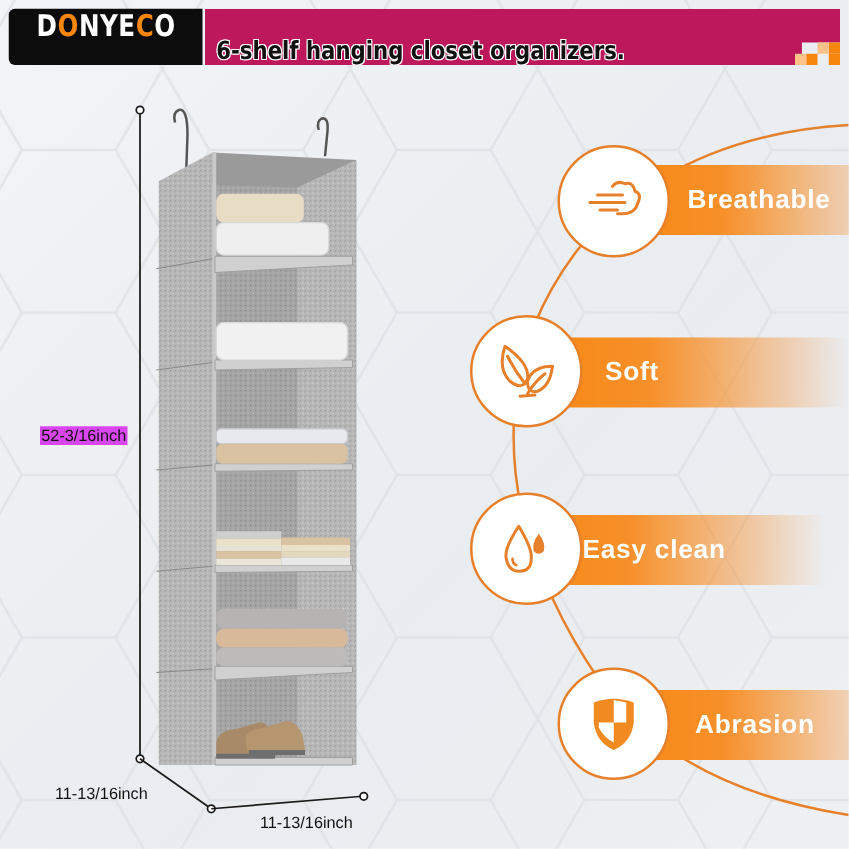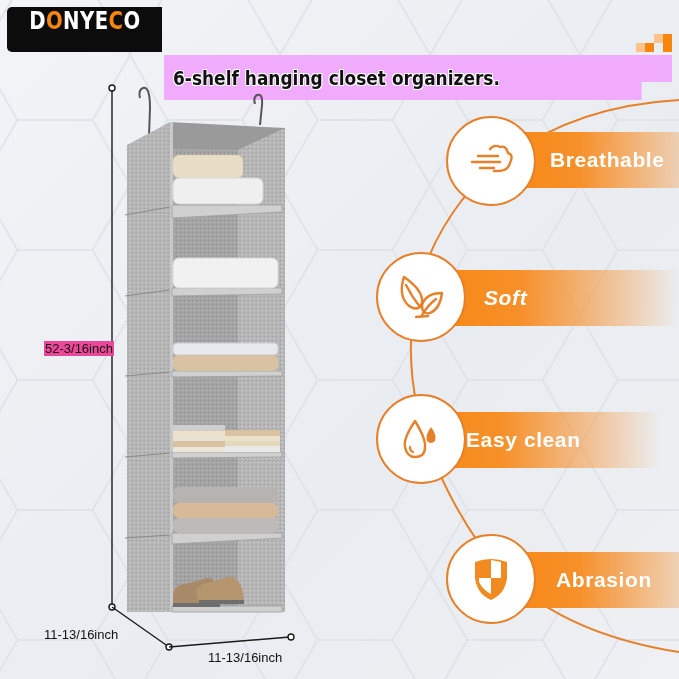--- a/index.html
+++ b/index.html
@@ -18,23 +18,23 @@
     display: flex; align-items: flex-start; justify-content: center;
     z-index: 2;
   }
   .brand-text {
     font-family: "DejaVu Sans", sans-serif; font-weight: 900; font-size: 24px;
     letter-spacing: 0.5px; color: #fff; transform: scaleX(0.82);
   }
   .brand-text .acc { color: #f7860f; }
   .headline-bar {
     position: absolute; left: 164px; top: 7px; width: 508px; height: 45px;
-    background: #f0abfc; z-index: 2;
+    background: #be185d; z-index: 2;
     clip-path: polygon(0 0, 100% 0, 100% 60%, 94% 60%, 94% 100%, 0 100%);
-    display: flex; align-items: center; padding-left: 9px; margin-top: 48px;
+    display: flex; align-items: flex-end; padding-left: 9px;
   }
   .headline-text {
     font-family: "DejaVu Sans", sans-serif; font-weight: 900; font-size: 20px;
     color: #111; transform: scaleX(0.85); transform-origin: left center;
     text-shadow: 0 0 1px #fff, 1px 1px 0 #fff, -1px -1px 0 #fff, 1px -1px 0 #fff, -1px 1px 0 #fff;
     white-space: nowrap;
   }
   .pixel { position: absolute; width: 9px; height: 9px; background: #f7860f; z-index: 2; }
 
   
@@ -89,21 +89,21 @@
   <g stroke="#1a1a1a" stroke-width="1.4" fill="#fff">
     <line x1="112" y1="88" x2="112" y2="606"></line>
     <circle cx="112" cy="88" r="3"></circle>
     <circle cx="112" cy="607" r="3"></circle>
     <line x1="112" y1="607" x2="169" y2="647"></line>
     <circle cx="169" cy="647" r="3"></circle>
     <line x1="169" y1="647" x2="290" y2="637"></line>
     <circle cx="291" cy="637" r="3"></circle>
   </g>
 </svg>
-<div class="dim-label" style="left:44px;top:341px;background:#ec4899;padding:0 1px;">52-3/16inch</div>
+<div class="dim-label" style="left:32px;top:341px;background:#d946ef;padding:0 1px;">52-3/16inch</div>
 <div class="dim-label" style="left:44px;top:627px;">11-13/16inch</div>
 <div class="dim-label" style="left:208px;top:650px;">11-13/16inch</div>
 
 <svg class="organizer" width="200" height="560" viewBox="110 80 200 560">
   <defs>
     <pattern id="felt" width="4" height="4" patternUnits="userSpaceOnUse">
       <rect width="4" height="4" fill="#b7b7b7"></rect>
       <rect width="1" height="1" fill="#9c9c9c"></rect>
       <rect x="2" y="2" width="1" height="1" fill="#d3d3d3"></rect>
       <rect x="3" y="1" width="1" height="1" fill="#a6a6a6"></rect>
@@ -189,21 +189,21 @@
         <path d="M22 8 Q26 3 32 6 Q38 4 40 12 Q46 14 42 22 Q40 30 30 30 L26 30"></path>
         <line x1="10" y1="15" x2="30" y2="15"></line>
         <line x1="4" y1="21" x2="32" y2="21"></line>
         <line x1="12" y1="27" x2="26" y2="27"></line>
       </g>
     </svg>
   </div>
 </div>
 
 <div class="feature" style="left:376px;top:252px;">
-  <div class="feature-band" style="left:40px;top:18px;width:263px;padding-left:68px;font-style:italic;">
+  <div class="feature-band" style="left:40px;top:18px;width:263px;padding-left:68px;">
     <span class="feature-label">Soft</span>
   </div>
   <div class="feature-circle" style="left:0;top:0;">
     <svg width="50" height="48" viewBox="0 0 50 48">
       <g fill="none" stroke="#e7802a" stroke-width="2.4" stroke-linejoin="round" stroke-linecap="round">
         <path d="M8 4 Q2 22 12 32 Q22 40 26 30 Q28 18 8 4 Z"></path>
         <path d="M10 12 Q16 24 24 34"></path>
         <path d="M46 20 Q30 20 26 32 Q26 42 34 40 Q44 36 46 20 Z"></path>
         <path d="M40 26 Q32 32 26 42"></path>
         <line x1="20" y1="44" x2="32" y2="43"></line>

